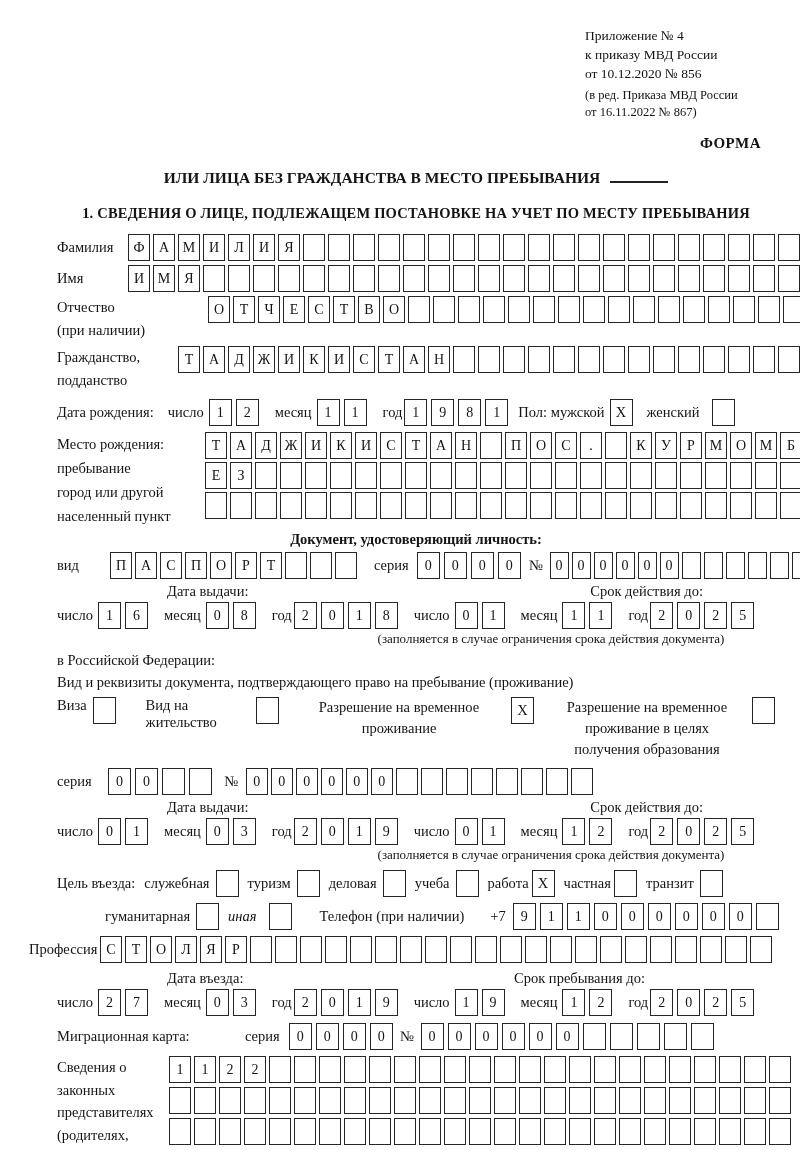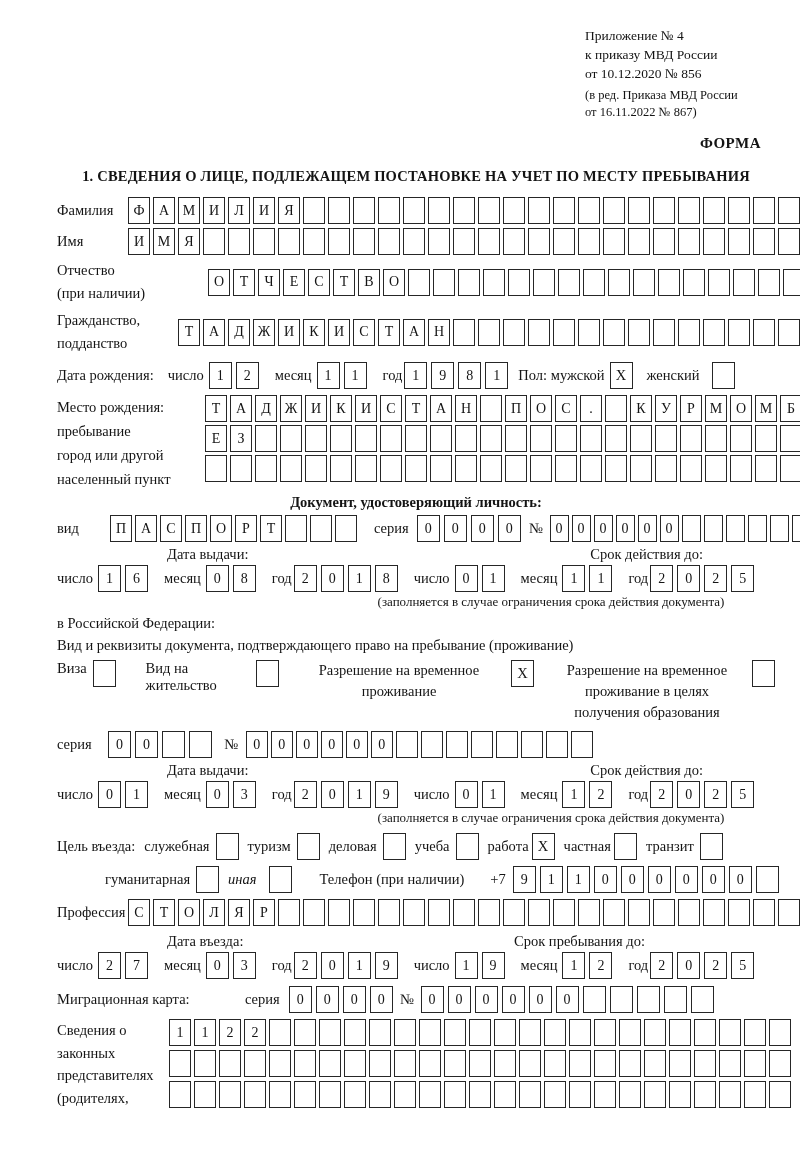--- a/index.html
+++ b/index.html
@@ -15,21 +15,21 @@
   }
   .hdr-right{width:190px;margin-left:auto;font-size:13.5px;line-height:19px;}
   .hdr-right .edition{font-size:12.5px;line-height:17px;}
   .hdr-right .edition.first{margin-top:4px;}
   .forma{text-align:right;font-weight:bold;font-size:15px;margin:14px 14px 0 0;letter-spacing:.5px;}
   .title{ text-align:center;font-weight:bold;font-size:15.5px;line-height:23px;margin-top:14px;}
   .t-underline{display:inline-block;width:58px;border-bottom:2px solid #222;margin-left:10px;height:14px;}
   .sec-title{font-weight:bold;font-size:14.5px;margin-top:16px;text-align:center;letter-spacing:.2px;}
 
   .row{display:flex;align-items:center;margin-top:4px;}
-  .row.top{align-items:center;}
+  .row.top{align-items:flex-start;}
   .lbl{font-size:14.5px;flex:none;}
   .lbl2{font-size:14.5px;line-height:23px;flex:none;}
   .cells{display:flex;flex:none;}
   .cell{
     flex:none;display:inline-flex;align-items:center;justify-content:center;
     width:20px;height:25px;border:1.6px solid #262626;margin-right:3px;
     font-size:14px;background:#fff;
   }
   .date .cell{width:21px;margin-right:4px;}
   .tight .cell{width:17px;}
@@ -76,20 +76,21 @@
     <div>Приложение № 4</div>
     <div>к приказу МВД России</div>
     <div>от 10.12.2020 № 856</div>
     <div class="edition first">(в ред. Приказа МВД России</div>
     <div class="edition">от 16.11.2022 № 867)</div>
   </div>
 
   <div class="forma">ФОРМА</div>
 
   <div class="title">
+    <div><span>ИЛИ ЛИЦА БЕЗ ГРАЖДАНСТВА В МЕСТО ПРЕБЫВАНИЯ</span><span class="t-underline"></span></div>
   </div>
 
   <div class="sec-title">1. СВЕДЕНИЯ О ЛИЦЕ, ПОДЛЕЖАЩЕМ ПОСТАНОВКЕ НА УЧЕТ ПО МЕСТУ ПРЕБЫВАНИЯ</div>
 
   <div class="row" style="margin-top:12px;">
     <span class="lbl w-surname">Фамилия</span>
     <span class="cells">
         <span class="cell">Ф</span>
         <span class="cell">А</span>
         <span class="cell">М</span>
@@ -563,21 +564,21 @@
         <span class="cell">0</span>
         <span class="cell">0</span>
         <span class="cell">0</span>
         <span class="cell">0</span>
         <span class="cell">0</span>
         <span class="cell">0</span>
         <span class="cell"></span>
       </span>
   </div>
 
-  <div class="row" style="margin-top:6px;">
+  <div class="row" style="margin-top:6px;justify-content:flex-end;">
     <span class="lbl w-surname">Профессия</span>
     <span class="cells">
         <span class="cell">С</span>
         <span class="cell">Т</span>
         <span class="cell">О</span>
         <span class="cell">Л</span>
         <span class="cell">Я</span>
         <span class="cell">Р</span>
         <span class="cell"></span>
         <span class="cell"></span>

